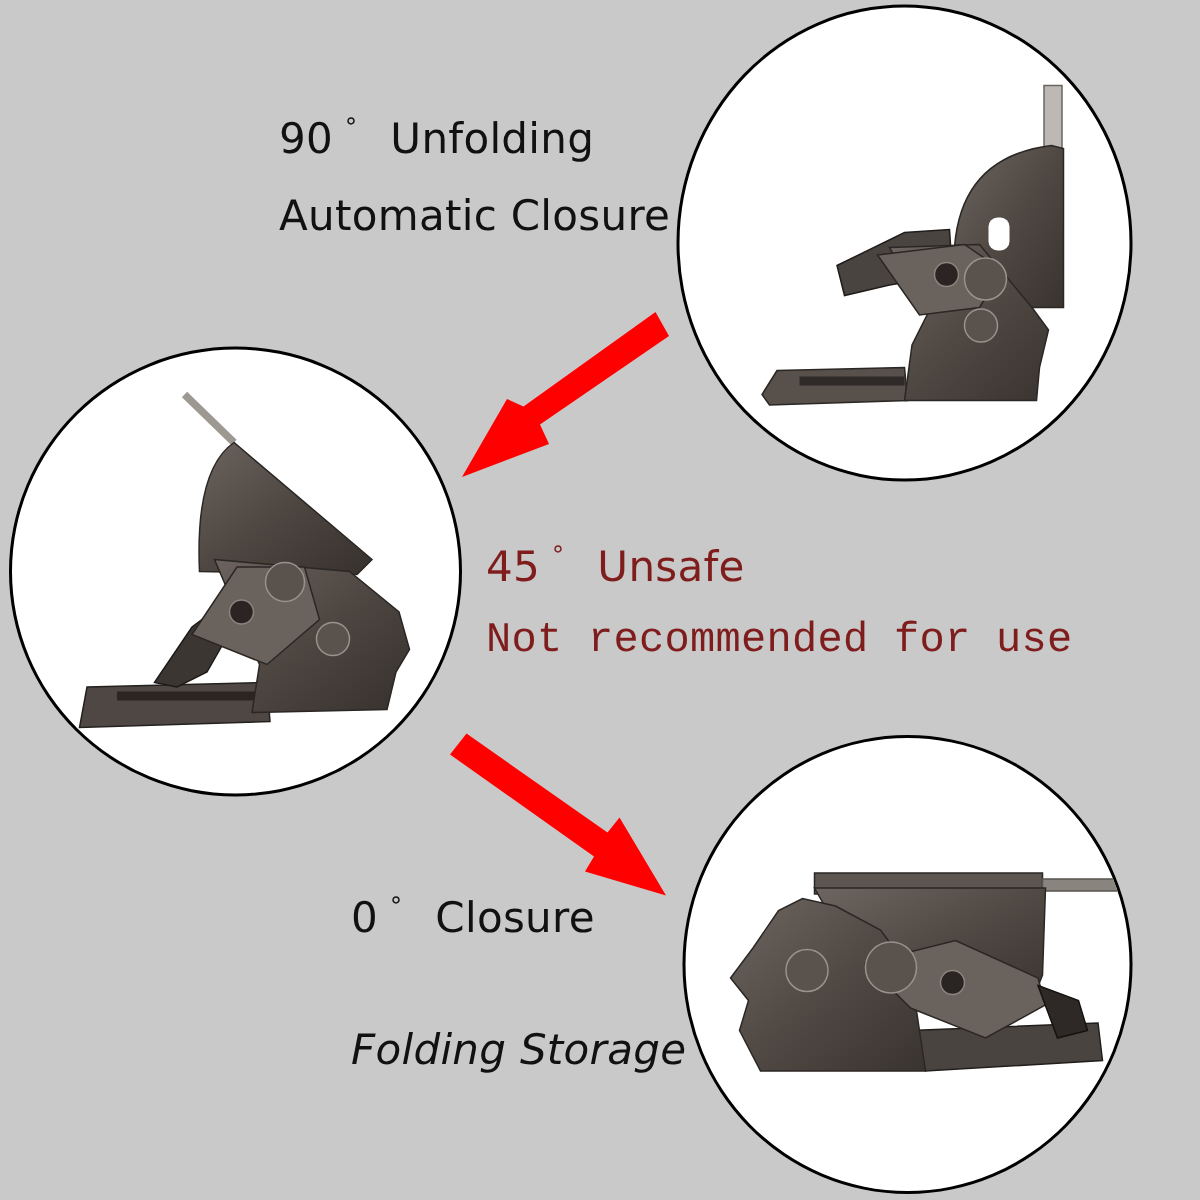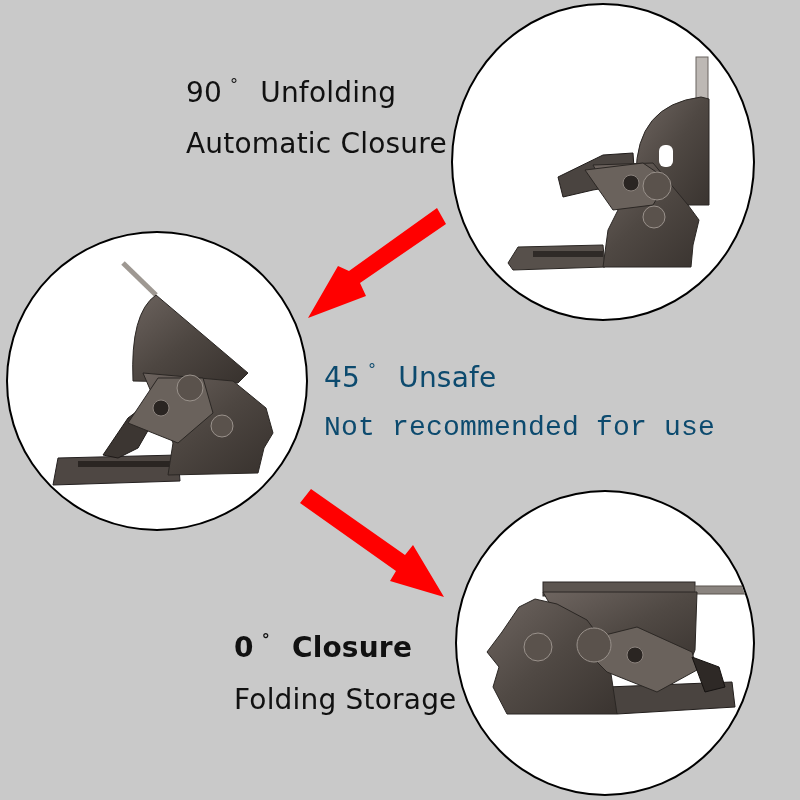--- a/index.html
+++ b/index.html
@@ -1,21 +1,21 @@
 <!DOCTYPE html>
 <html><head>
 <meta charset="utf-8">
 <style>
   html,body{margin:0;padding:0;}
   body{width:800px;height:800px;background:#c9c9c9;position:relative;overflow:hidden;font-family:"DejaVu Sans","Liberation Sans",sans-serif;}
   .circle{position:absolute;border-radius:50%;background:#ffffff;border:2px solid #000;box-sizing:border-box;overflow:hidden;}
   .label{position:absolute;font-size:28px;line-height:1;white-space:nowrap;letter-spacing:0.2px;text-align:right;}
   .label .deg{font-size:16px;vertical-align:top;margin:0 22px 0 8px;position:relative;top:-2px;}
   .black{color:#111;}
-  .red{color:#0c4a6e;}
+  .red{color:#7f1d1d;}
   svg{position:absolute;left:0;top:0;}
 </style>
 </head>
 <body>
 
 <div class="circle" style="left:451px;top:3px;width:304px;height:318px;">
   <svg width="304" height="318" viewBox="0 0 304 318">
     <defs>
       <linearGradient id="m1" x1="0" y1="0" x2="1" y2="1">
         <stop offset="0" stop-color="#6e6560"></stop>
@@ -107,16 +107,16 @@
 <div class="label black" style="left:186px;top:79px;">
   <span>90</span><span class="deg">°</span><span>Unfolding</span>
 </div>
 <div class="label black" style="left:186px;top:130px;">Automatic Closure</div>
 
 <div class="label red" style="left:324px;top:364px;">
   <span>45</span><span class="deg">°</span><span>Unsafe</span>
 </div>
 <div class="label red" style="left:324px;top:414px;font-family:Liberation Mono, monospace;">Not recommended for use</div>
 
-<div class="label black" style="left:234px;top:634px;font-weight:bold;">
+<div class="label black" style="left:234px;top:598px;">
   <span>0</span><span class="deg">°</span><span>Closure</span>
 </div>
-<div class="label black" style="left:234px;top:686px;">Folding Storage</div>
+<div class="label black" style="left:234px;top:686px;font-style:italic;">Folding Storage</div>
 
 </body></html>

